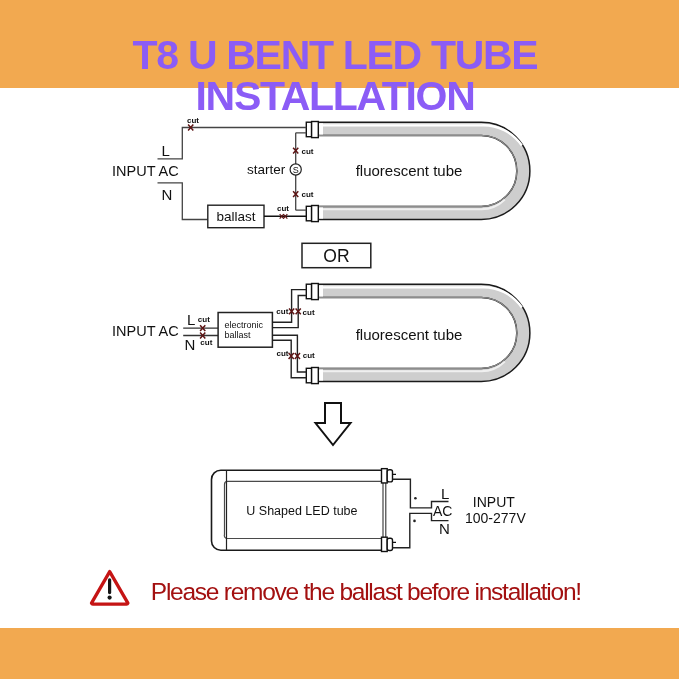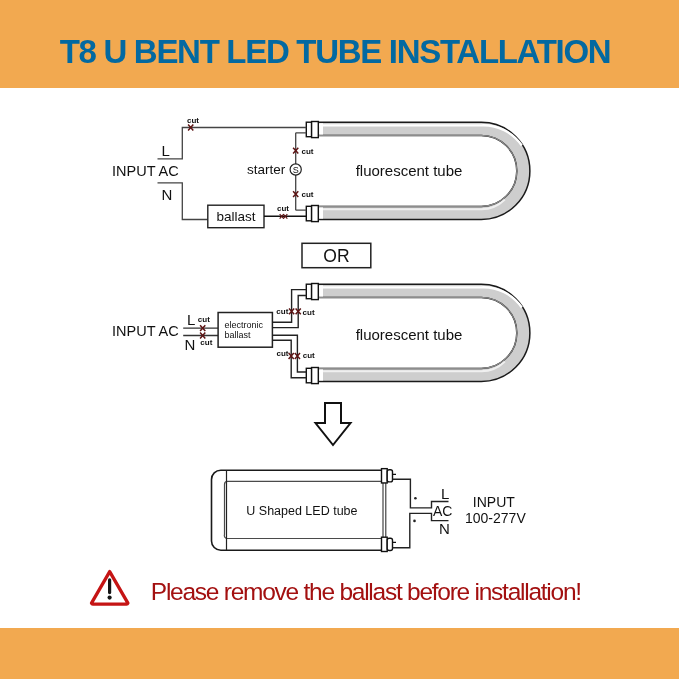--- a/index.html
+++ b/index.html
@@ -1,19 +1,19 @@
 <!DOCTYPE html>
 <html><head>
 <meta charset="utf-8">
 <style>
 html,body{margin:0;padding:0;background:#fff;}
 #page{position:relative;width:679px;height:679px;overflow:hidden;font-family:"Liberation Sans",sans-serif;}
 #banner{position:absolute;left:0;top:0;width:679px;height:88px;background:#f2a950;}
 #bottomband{position:absolute;left:0;top:628px;width:679px;height:51px;background:#f2a950;}
-#title{position:absolute;left:0;top:34.5px;width:670px;text-align:center;color:#0369a1;font-weight:bold;font-size:33px;letter-spacing:-1.3px;line-height:1;}
+#title{position:absolute;left:0;top:34.5px;width:670px;text-align:center;color:#8b5cf6;font-weight:bold;font-size:41px;letter-spacing:-1.3px;line-height:1;}
 svg{position:absolute;left:0;top:0;}
 </style>
 </head>
 <body>
 <div id="page">
 <div id="banner"></div>
 <div id="bottomband"></div>
 <div id="title">T8 U BENT LED TUBE INSTALLATION</div>
 <svg width="679" height="679" viewBox="0 0 679 679">
 <defs>

